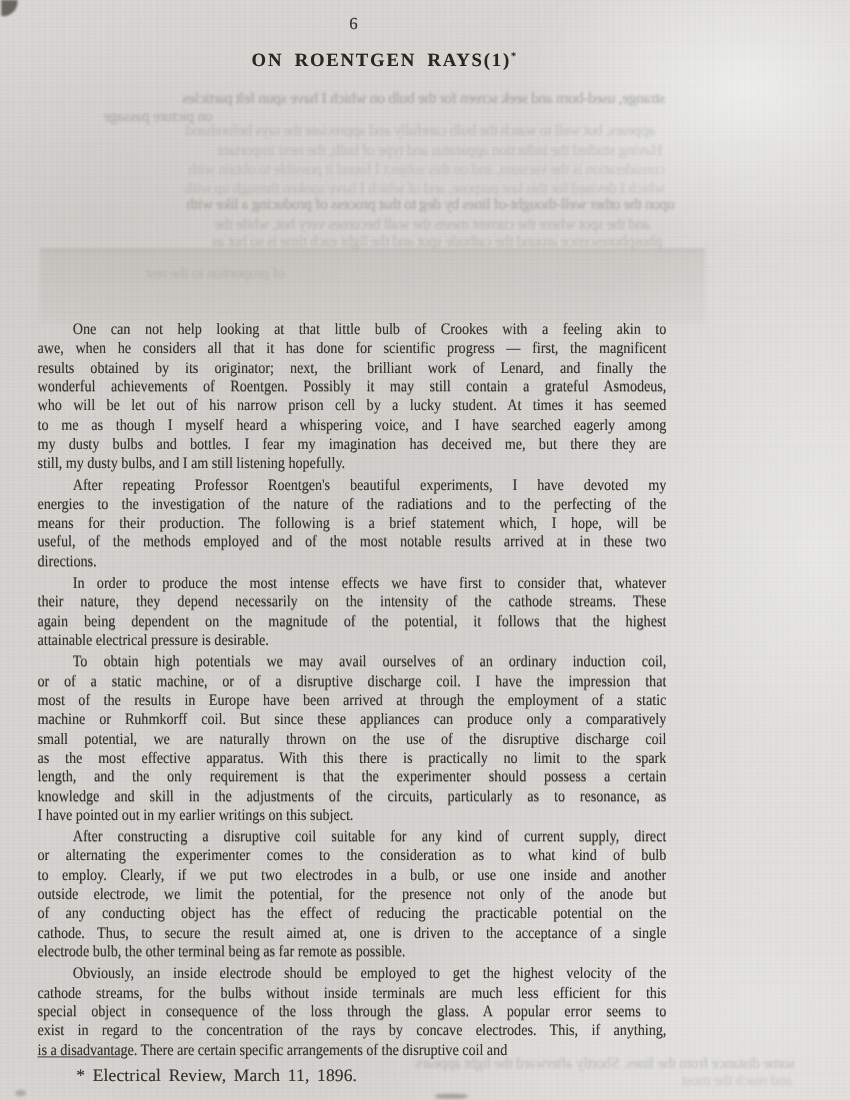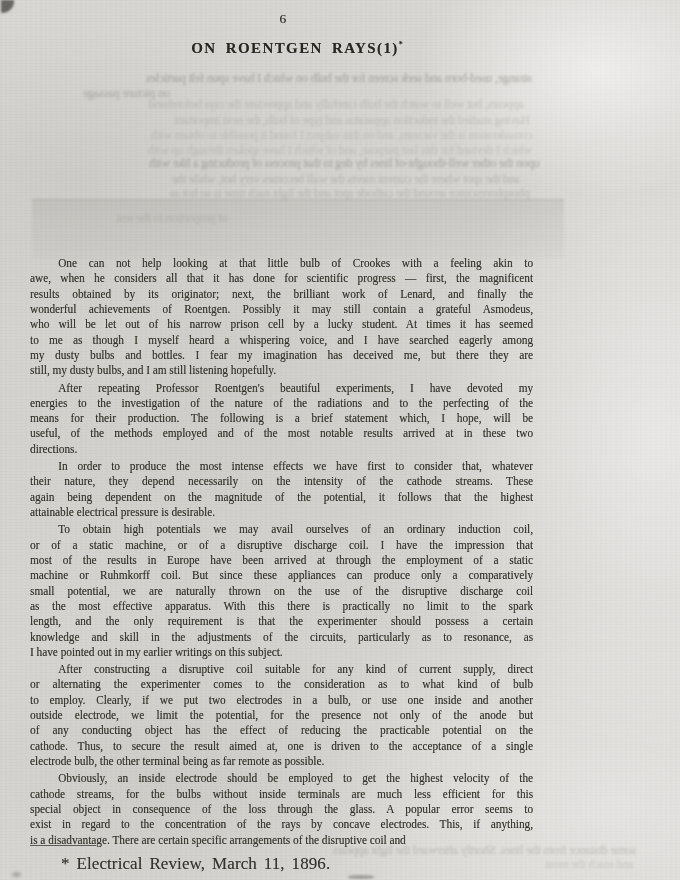--- a/index.html
+++ b/index.html
@@ -28,21 +28,21 @@
   .speck-b{position:absolute;left:12px;top:872px;width:9px;height:5px;background:#77756e;filter:blur(1.4px);opacity:.45;border-radius:50%;}
 
   .pagenum{
     position:absolute;top:11px;left:0;width:566px;text-align:center;
     font-size:13.5px;color:#34322b;letter-spacing:.5px;
     text-shadow:0 0 .4px rgba(52,50,43,.55);
   }
   .title{
     position:absolute;top:40px;left:0;width:594px;margin:0;text-align:center;
     font-size:15px;font-weight:bold;letter-spacing:1.4px;word-spacing:4px;
-    color:#29271f;text-shadow:0 0 .3px rgba(41,39,31,.4);
+    color:#29271f;text-shadow:0 0 .3px rgba(41,39,31,.4);padding-left:10px;
   }
   .title sup{font-size:8px;letter-spacing:0;}
 
   
   .ghost{
     position:absolute;height:14px;overflow:hidden;white-space:nowrap;
     font-size:12.5px;letter-spacing:-.3px;color:#70706a;
     filter:blur(0.9px);transform:scaleX(-1);
   }
   .ghost-rect{
@@ -66,21 +66,21 @@
   }
   .para .line:last-child{text-align-last:left;}
   .para .line:first-child{text-indent:32px;}
 
   .footrule{
     position:absolute;left:30px;top:845px;width:66px;height:1.4px;
     background:#4a4840;opacity:.85;
   }
   .footnote{
     position:absolute;left:61px;top:854px;
-    font-size:17px;word-spacing:2.5px;letter-spacing:.1px;color:#34322a;
+    font-size:14px;word-spacing:2.5px;letter-spacing:.1px;color:#34322a;
     text-shadow:0 0 .3px rgba(52,50,42,.4);
   }
 </style>
 </head>
 <body>
 
 <div class="page">
 
   <div class="corner-mark"></div>
 

